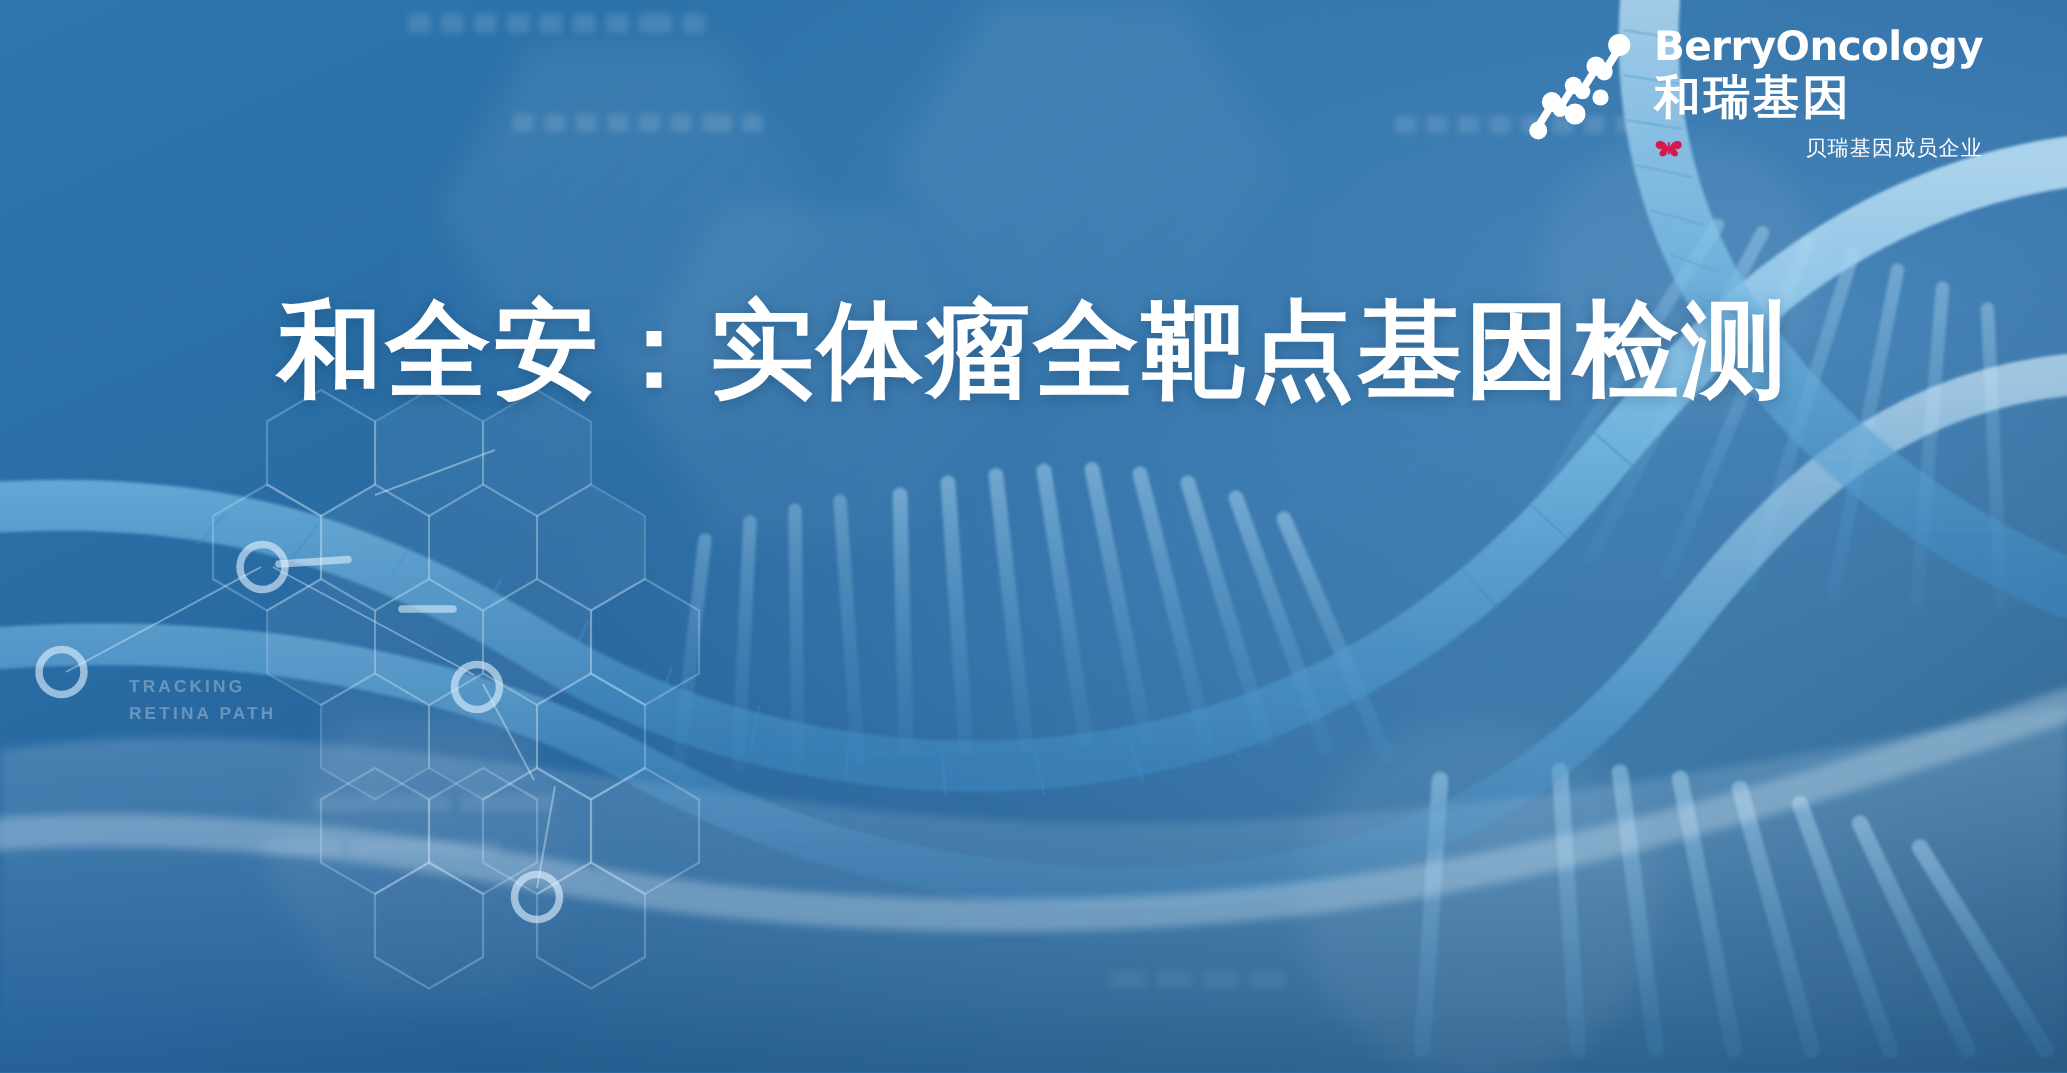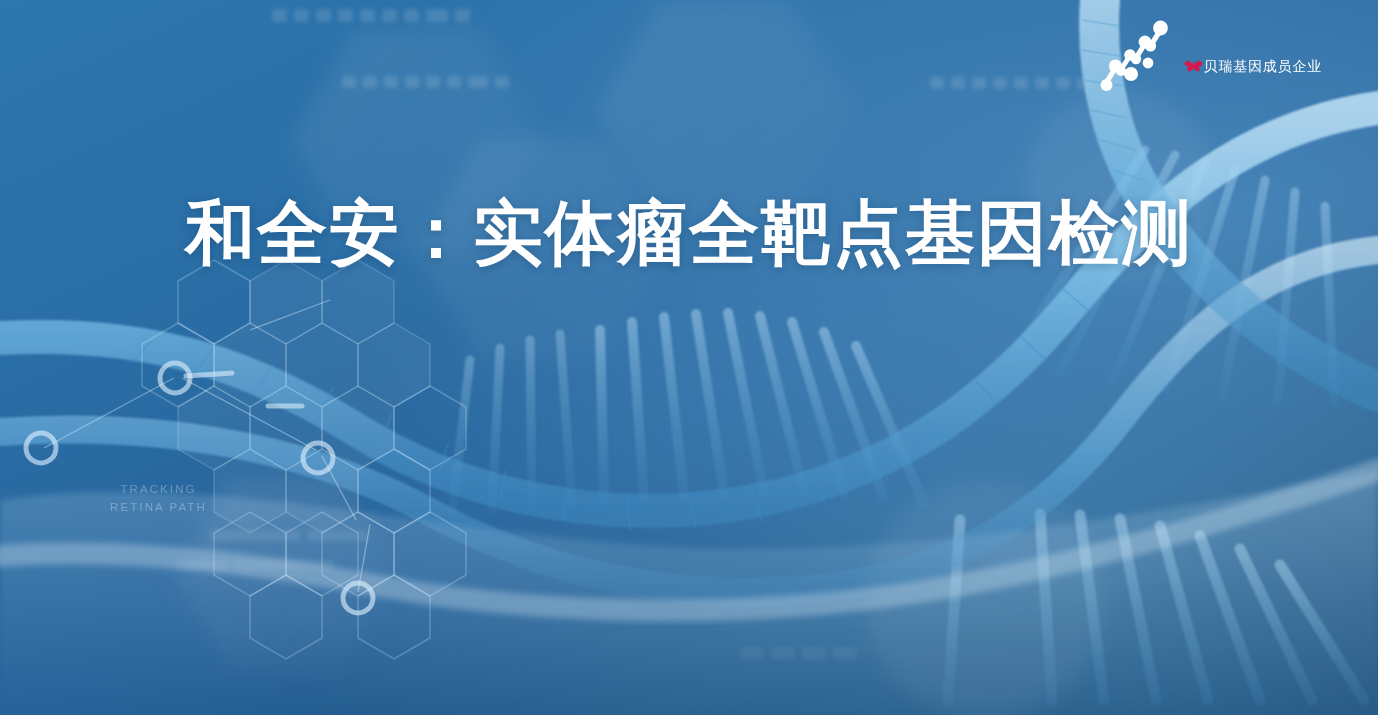--- a/index.html
+++ b/index.html
@@ -55,33 +55,33 @@
   .logo-text{display:flex;flex-direction:column;line-height:1;}
   .logo-en{
     color:#fff;font-size:27px;font-weight:700;letter-spacing:-.4px;
     font-family:"DejaVu Sans","Liberation Sans",sans-serif;
   }
   .logo-cn{
     color:#fff;font-size:31px;font-weight:700;letter-spacing:2px;margin-top:5px;
     font-family:"DejaVu Sans","Liberation Sans",sans-serif;
   }
   .logo-endorse{
-    display:flex;align-items:center;gap:1px;margin-top:9px;justify-content:flex-end;
+    display:flex;align-items:center;gap:1px;margin-top:9px;justify-content:space-between;
   }
   .logo-endorse .butterfly{width:19px;height:17px;flex:0 0 auto;}
   .logo-endorse span{
     color:#fff;font-size:14px;letter-spacing:.8px;
     font-family:"DejaVu Sans","Liberation Sans",sans-serif;
   }
 
   
   .tracking{
-    position:absolute;left:86px;top:481px;width:145px;
-    text-align:center;color:rgba(255,255,255,.30);
-    font-size:11.5px;letter-spacing:2.1px;line-height:1.55;font-weight:400;
+    position:absolute;left:86px;top:450px;width:145px;
+    text-align:left;color:rgba(255,255,255,.30);
+    font-size:11.5px;letter-spacing:2.1px;line-height:1.55;font-weight:700;
     font-family:"Liberation Sans","DejaVu Sans",sans-serif;
   }
 </style>
 </head>
 <body>
 
 <div class="slide">
 
   <div class="layer">
     <svg viewBox="0 0 1378 715" preserveAspectRatio="none" xmlns="http://www.w3.org/2000/svg">
@@ -385,20 +385,22 @@
           <rect x="10.5" y="44" width="5" height="26" rx="2.5" transform="rotate(32 13 57)"></rect>
           <circle cx="17.5" cy="48" r="6.6"></circle>
           <circle cx="8.5" cy="67" r="6"></circle>
         </g>
         <circle cx="33" cy="56" r="7"></circle>
         <circle cx="50" cy="45" r="5.4"></circle>
       </svg>
     </div>
 
     <div class="logo-text">
+      <span class="logo-en">BerryOncology</span>
+      <span class="logo-cn">和瑞基因</span>
       <div class="logo-endorse">
         <span class="butterfly">
           <svg viewBox="0 0 22 20" xmlns="http://www.w3.org/2000/svg">
             <g fill="#d6184c">
               <path d="M10.6 9.6C9 6.4 6.4 4.2 3.6 4.6 1.2 5 .2 7.2 1.4 9.2c1 1.7 3.4 2.3 5.2 1.6-1.6.9-3.2 2.6-2.7 4.3.5 1.6 2.7 2 4.3.8 1.4-1 2.2-3.2 2.4-6.3z"></path>
               <path d="M11.4 9.6c1.6-3.2 4.2-5.4 7-5 2.4.4 3.4 2.6 2.2 4.6-1 1.7-3.4 2.3-5.2 1.6 1.6.9 3.2 2.6 2.7 4.3-.5 1.6-2.7 2-4.3.8-1.4-1-2.2-3.2-2.4-6.3z"></path>
               <rect x="10.3" y="5.4" width="1.5" height="9.6" rx=".75"></rect>
             </g>
           </svg>
         </span>

